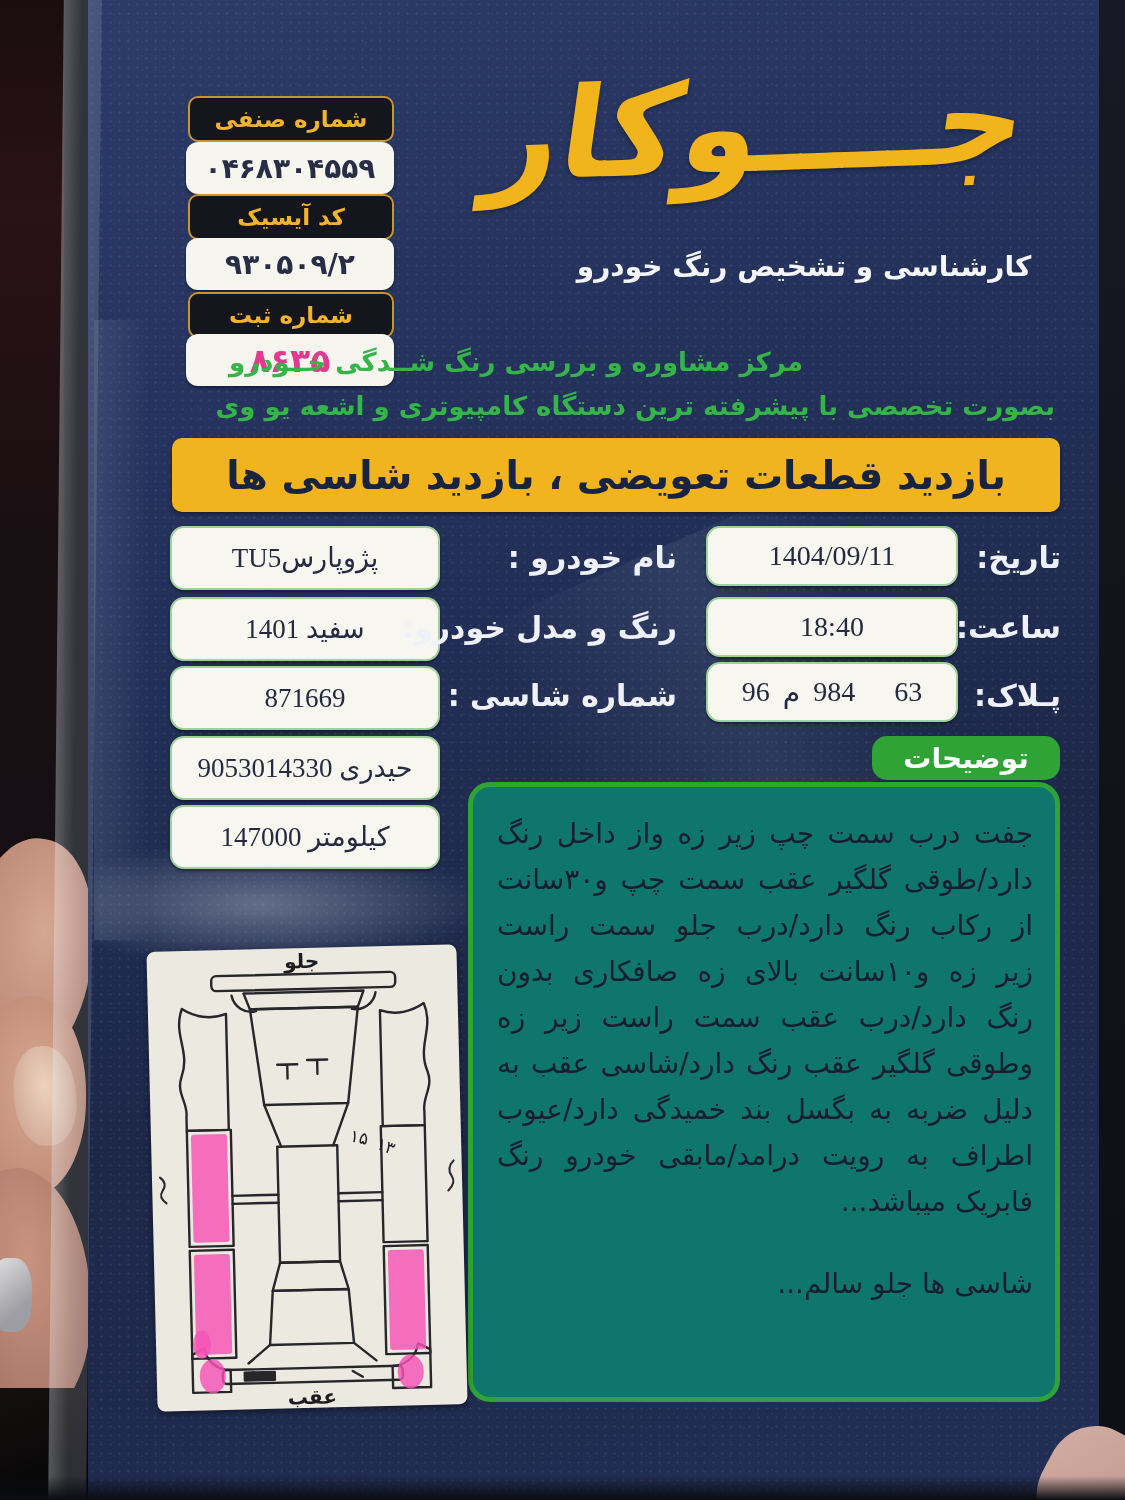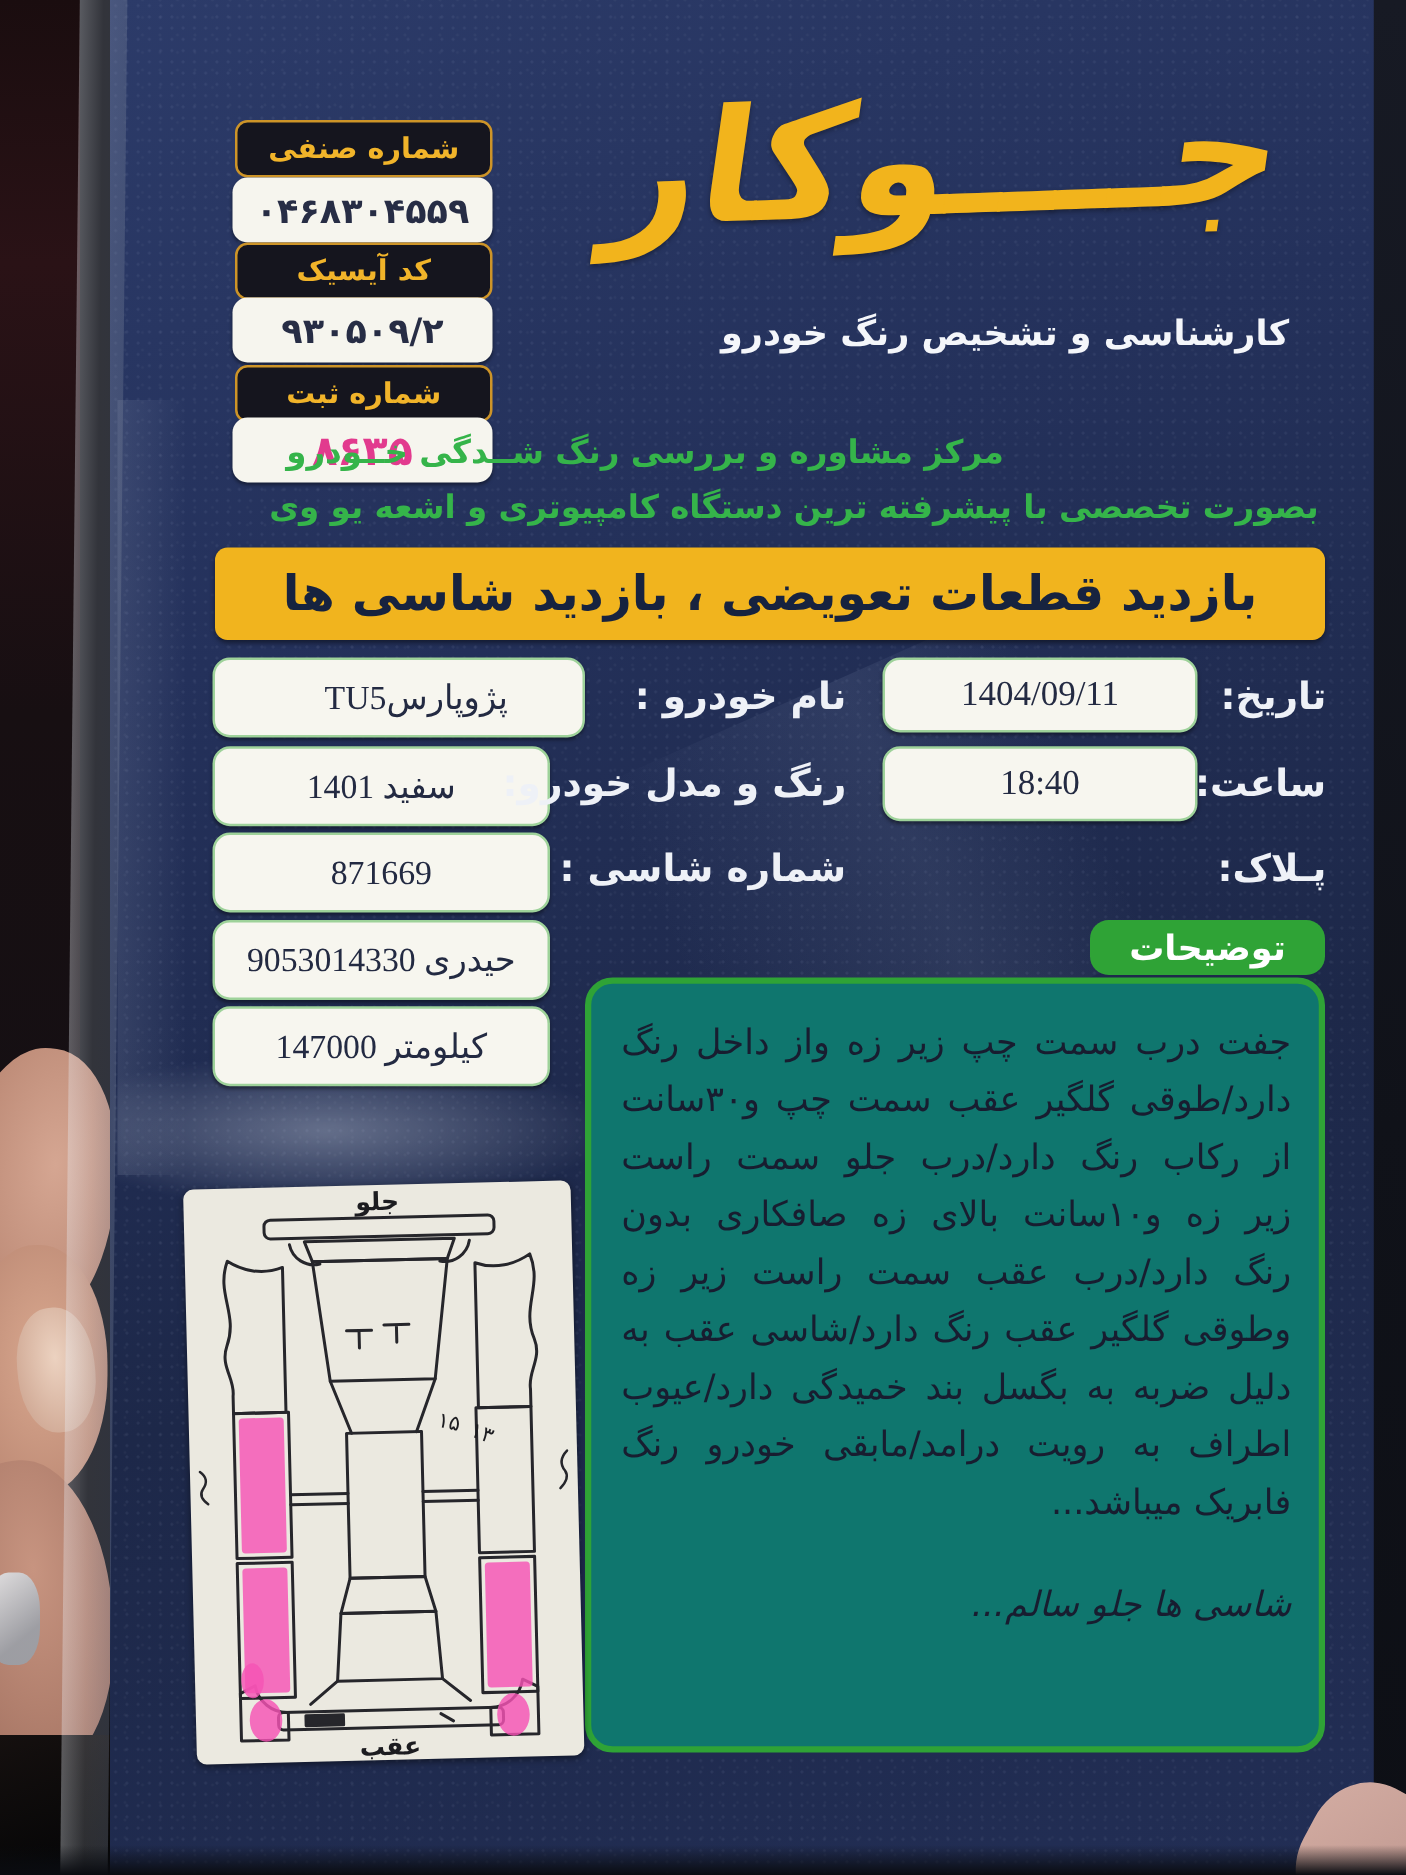--- a/index.html
+++ b/index.html
@@ -68,21 +68,21 @@
   .plate-row{display:flex;flex-direction:row;align-items:center;justify-content:center;gap:13px;direction:ltr;}
   .plate-gap{margin-left:26px;}
 
   
   .notes-badge{left:872px;top:736px;width:188px;height:44px;background:#2fa336;border-radius:15px;
     display:flex;align-items:center;justify-content:center;color:#fff;font-size:28px;font-weight:bold;direction:rtl;z-index:3;}
   .notes-box{left:468px;top:782px;width:592px;height:620px;background:#0f766e;border:5px solid #2fa336;border-radius:22px;
     box-sizing:border-box;padding:24px 22px 18px 24px;z-index:2;}
   .note-line{direction:rtl;color:#181d30;font-size:28px;line-height:46px;text-align:justify;text-align-last:justify;}
   .note-line.last{text-align-last:right;}
-  .note-footer{direction:rtl;color:#181d30;font-size:28px;margin-top:42px;text-align:right;font-style:italic;}
+  .note-footer{direction:rtl;color:#181d30;font-size:28px;margin-top:42px;text-align:right;}
 
   
   .diagram{left:152px;top:948px;width:310px;height:460px;background:#ebe9e0;border-radius:8px;transform:rotate(-1.4deg);
     box-shadow:0 2px 6px rgba(0,0,0,.5);z-index:2;}
   .diagram svg{display:block;}
 </style>
 </head>
 <body>
 
 <div class="photo">
@@ -116,32 +116,38 @@
 
   <div class="abs logo">جــــوکار</div>
   <div class="abs tagline">کارشناسی و تشخیص رنگ خودرو</div>
   <div class="abs subtitle sub1">مرکز مشاوره و بررسی رنگ شــدگی خــودرو</div>
   <div class="abs subtitle sub2">بصورت تخصصی با پیشرفته ترین دستگاه کامپیوتری و اشعه یو وی</div>
 
   <div class="abs banner">
     <span class="banner-text">بازدید قطعات تعویضی ، بازدید شاسی ها</span>
   </div>
 
-  <div class="abs pill pill-l serif" style="top:526px;padding-left:28px;">پژوپارسTU5</div>
+  <div class="abs pill pill-l serif" style="top:526px;">پژوپارسTU5</div>
   <div class="abs pill pill-l serif" style="top:597px;">سفید  1401</div>
   <div class="abs pill pill-l serif" style="top:666px;">871669</div>
   <div class="abs pill pill-l serif" style="top:736px;">حیدری  9053014330</div>
   <div class="abs pill pill-l serif" style="top:805px;">کیلومتر  147000</div>
 
   <div class="abs flabel flabel-mid" style="top:540px;">نام خودرو :</div>
   <div class="abs flabel flabel-mid" style="top:610px;">رنگ و مدل خودرو:</div>
   <div class="abs flabel flabel-mid" style="top:678px;">شماره شاسی :</div>
 
   <div class="abs pill pill-r serif" style="top:526px;">1404/09/11</div>
   <div class="abs pill pill-r serif" style="top:597px;">18:40</div>
+  <div class="abs pill pill-r serif plate-row" style="top:662px;">
+    <span>96</span>
+    <span>م</span>
+    <span>984</span>
+    <span class="plate-gap">63</span>
+  </div>
 
   <div class="abs flabel flabel-right" style="top:540px;">تاریخ:</div>
   <div class="abs flabel flabel-right" style="top:610px;">ساعت:</div>
   <div class="abs flabel flabel-right" style="top:678px;">پـلاک:</div>
 
   <div class="abs notes-badge">توضیحات</div>
   <div class="abs notes-box">
     <div class="note-line">جفت درب سمت چپ زیر زه  واز داخل رنگ</div>
     <div class="note-line">دارد/طوقی گلگیر عقب سمت چپ و۳۰سانت</div>
     <div class="note-line">از رکاب رنگ دارد/درب جلو سمت راست</div>

